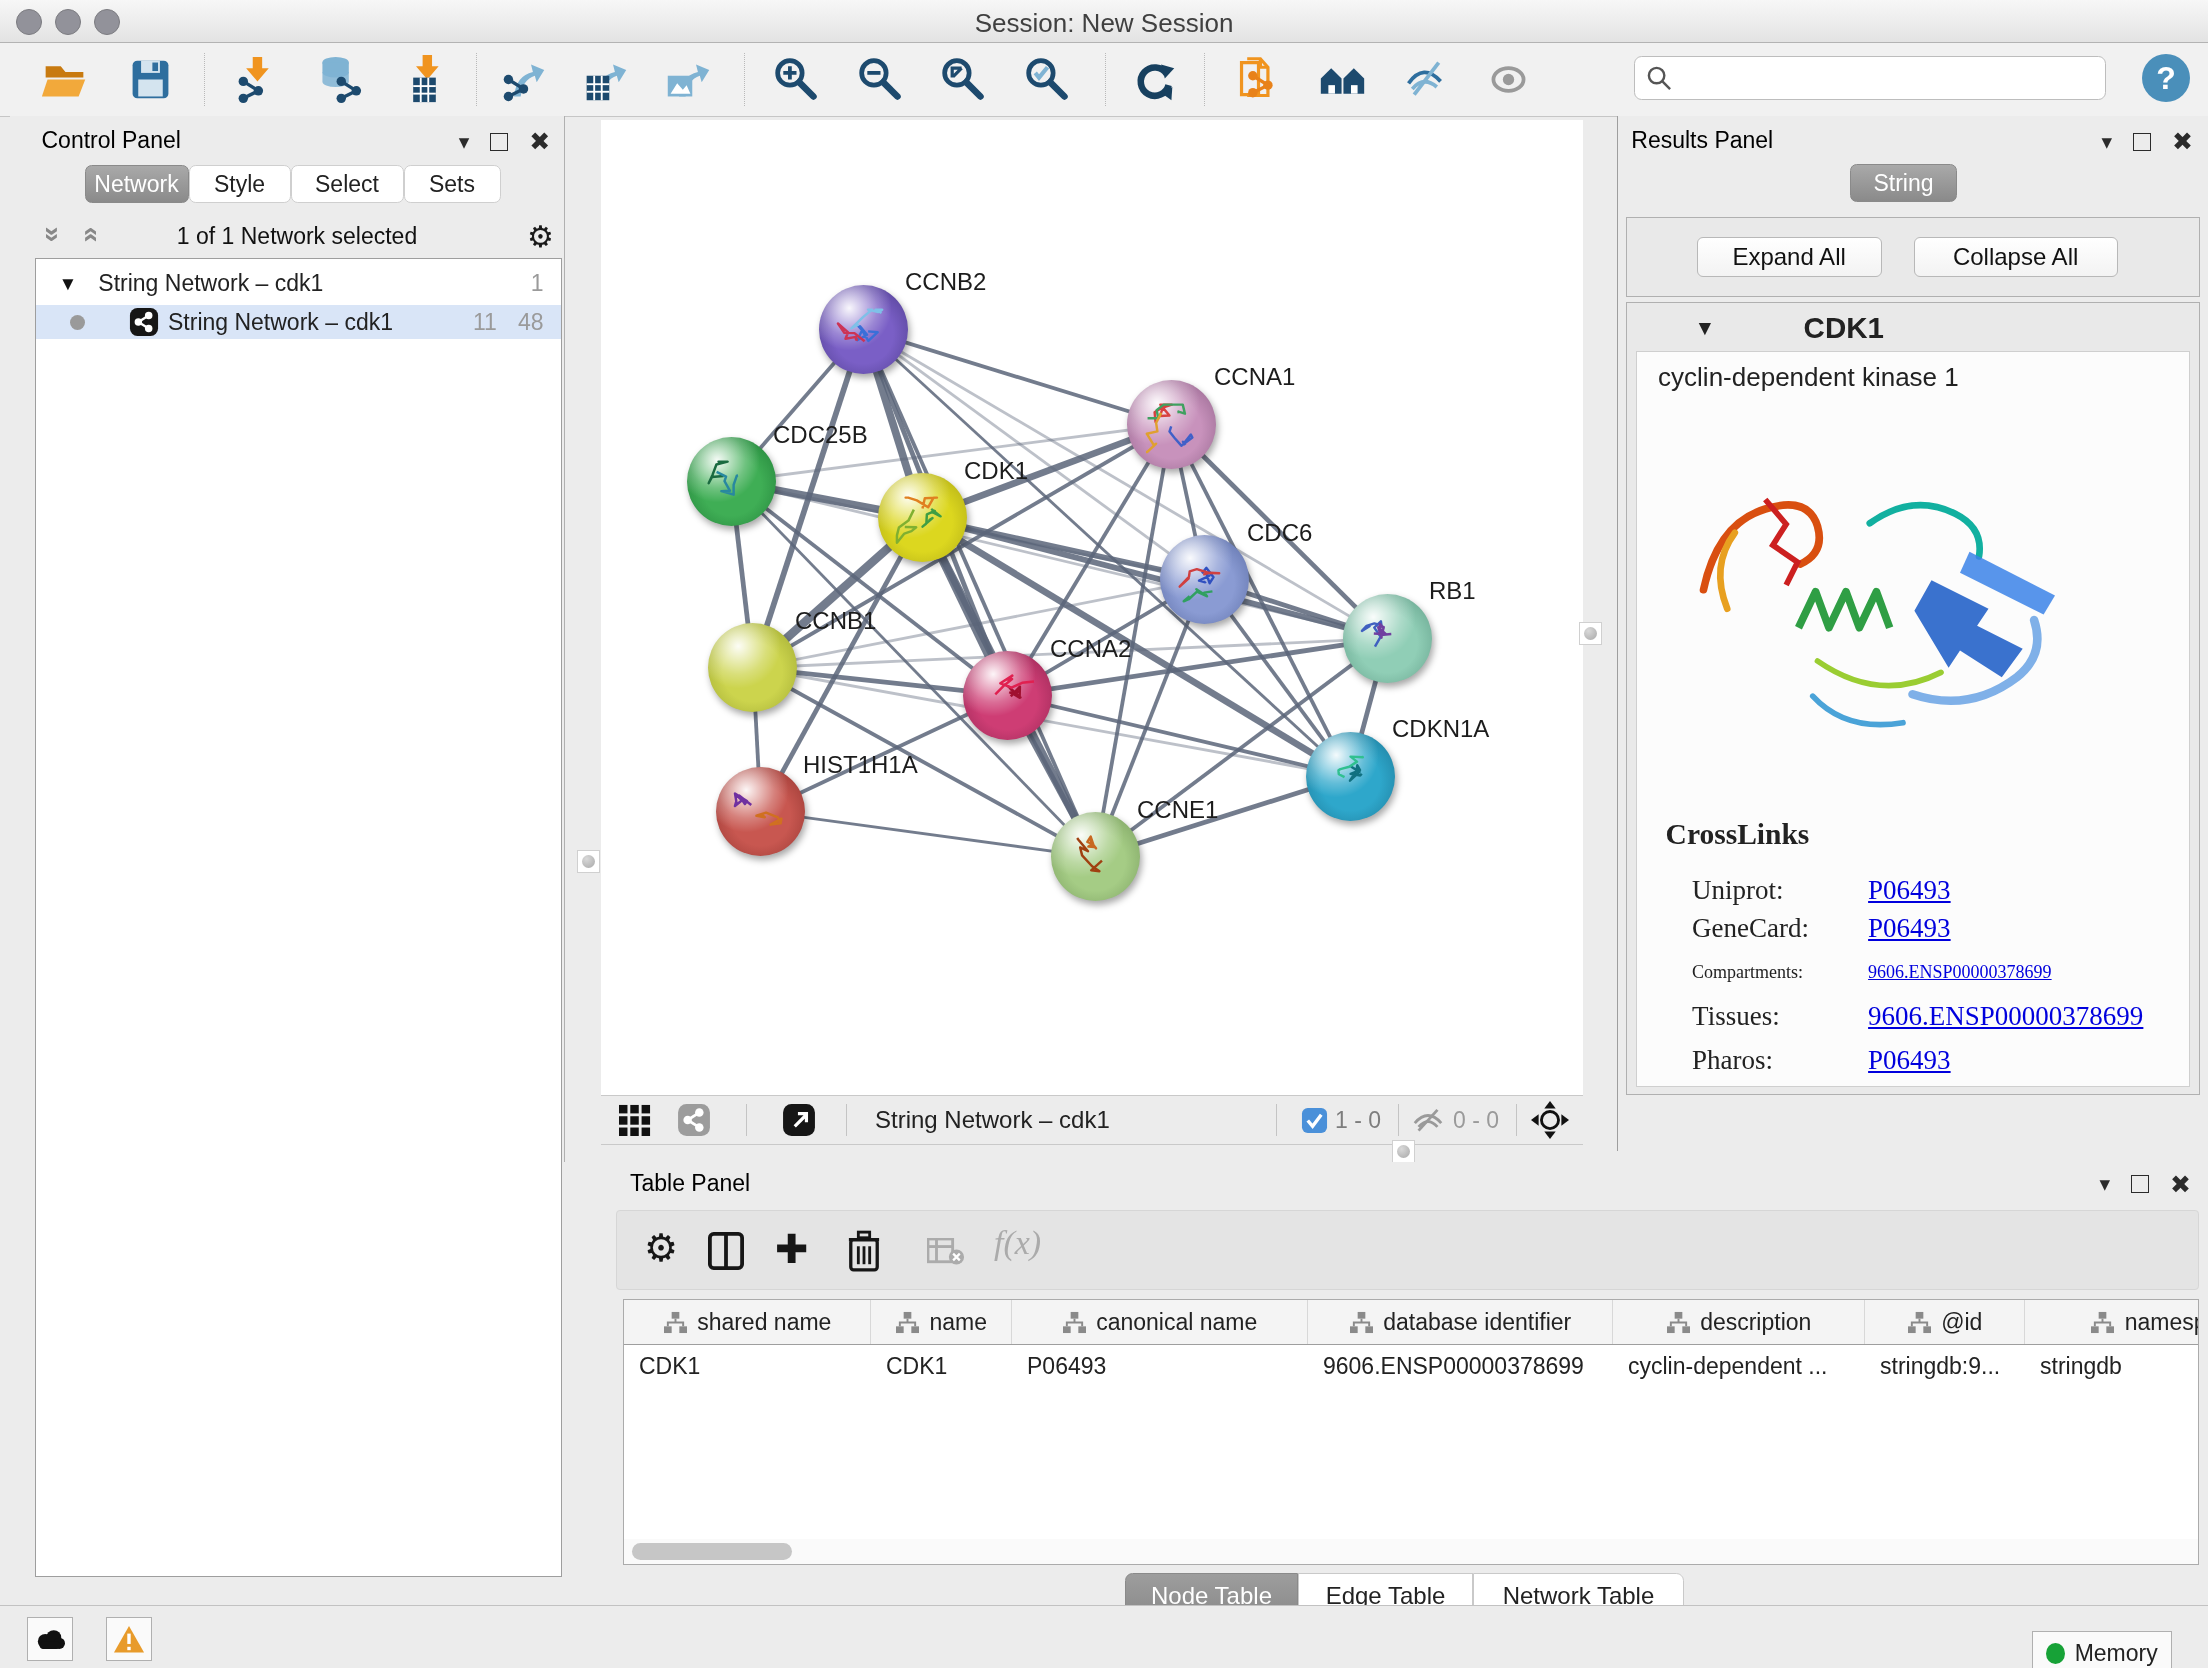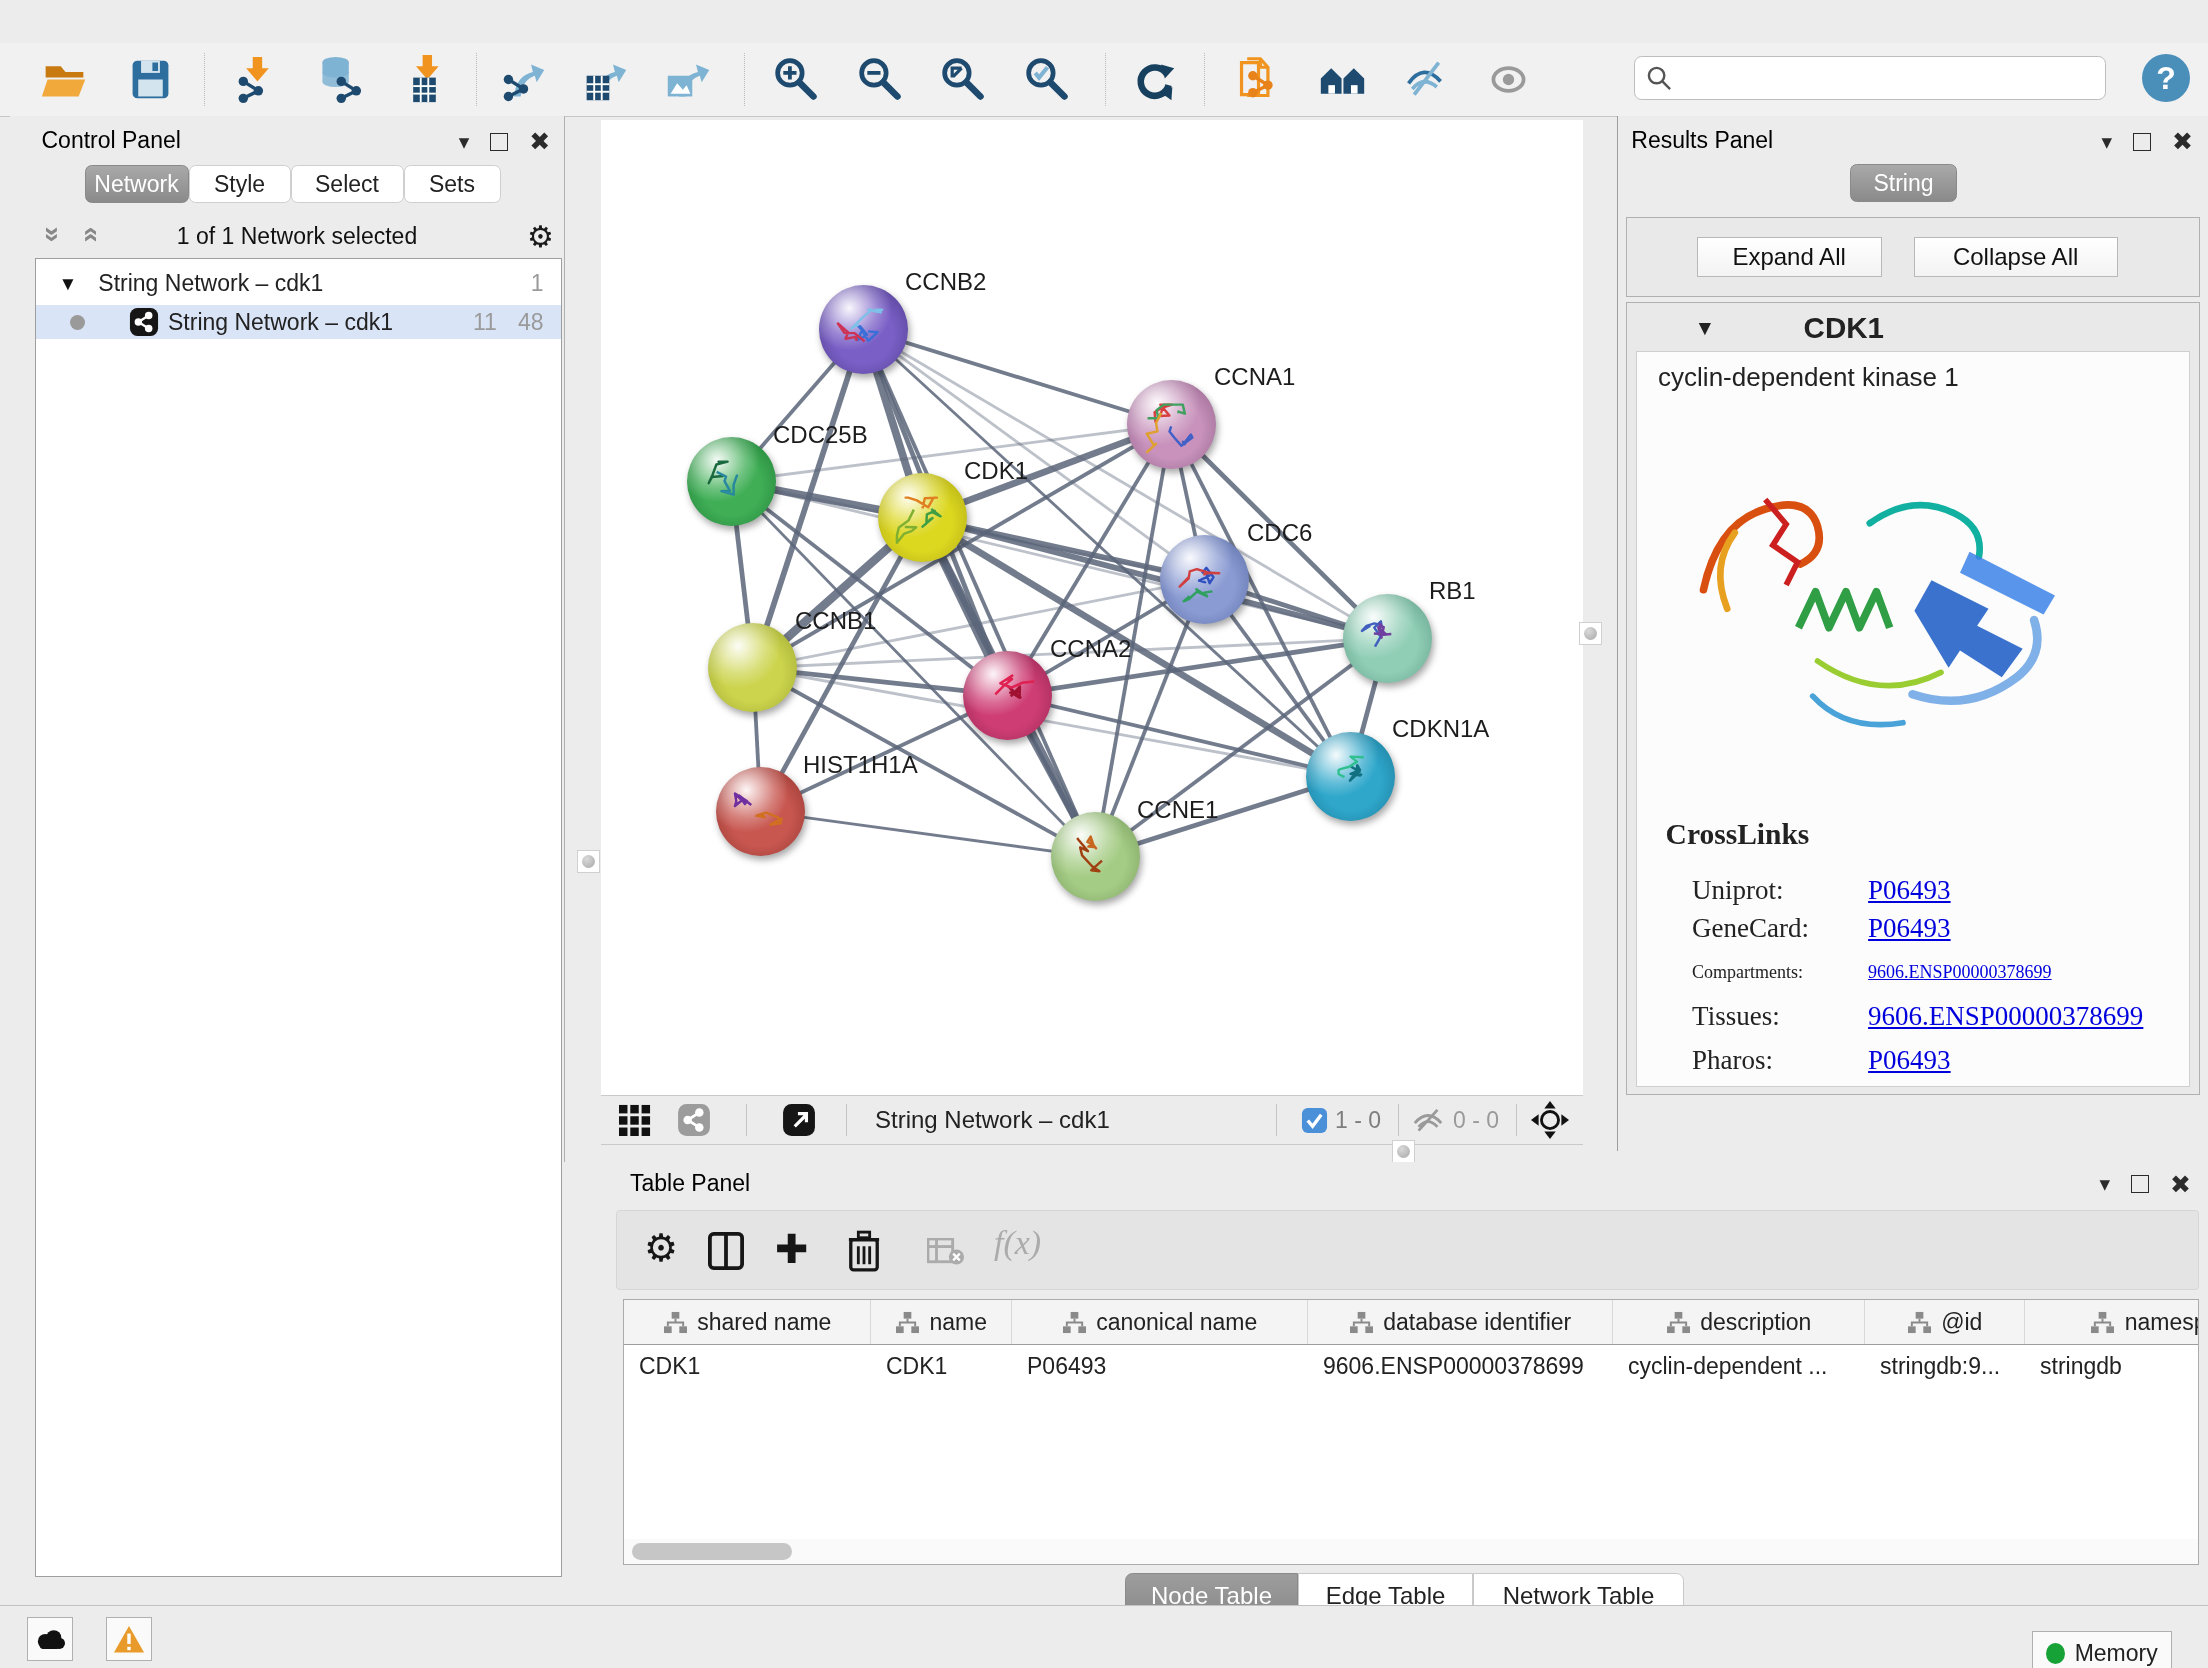--- a/index.html
+++ b/index.html
@@ -38,21 +38,21 @@
   .node{position:absolute;width:89px;height:89px;border-radius:50%;
         filter:drop-shadow(2.9px 4.8px 3.8px rgba(0,0,0,0.35));}
   .nlabel{position:absolute;font-size:24px;color:#1c1c1c;white-space:nowrap;}
   .vsep{position:absolute;top:7.6px;height:32px;border-left:1px solid #c4c4c4;}
   
   .handle{position:absolute;width:21px;height:21px;background:#fff;border:1px solid #d0d0d0;display:flex;align-items:center;justify-content:center;}
   .handle i{width:13.3px;height:13.3px;border-radius:50%;background:radial-gradient(circle at 35% 30%,#d9d9d9,#a8a8a8);display:block;}
   
   .results{left:1617px;top:116px;width:592px;height:1035px;background:#ececec;border-left:1.9px solid #9e9e9e;}
   .rbox{position:absolute;left:7.6px;width:574px;border:1.9px solid #b0b0b0;background:#e9e9e9;box-sizing:border-box;}
-  .btn{background:linear-gradient(#ffffff,#f3f3f3);border:1px solid #b8b8b8;border-radius:0;font-size:24px;
+  .btn{background:linear-gradient(#ffffff,#f3f3f3);border:1px solid #b8b8b8;border-radius:6px;font-size:24px;
        display:flex;align-items:center;justify-content:center;color:#111;}
   .serif{font-family:"Liberation Serif","DejaVu Serif",serif;}
   .xlink{color:#0000dd;text-decoration:underline;}
   
   .tablepanel{left:563px;top:1162px;width:1645px;height:443px;background:#ececec;}
   .ttoolbar{position:absolute;left:53px;top:48px;width:1581px;height:78px;background:#e4e4e4;border:1px solid #d6d6d6;border-radius:3.8px;}
   .tblarea{position:absolute;left:60px;top:137px;width:1574px;height:240px;background:#fff;border:1px solid #ababab;overflow:hidden;}
   .thead{display:flex;height:44px;background:#f4f4f4;border-bottom:1.9px solid #9e9e9e;}
   .th{display:flex;align-items:center;justify-content:center;gap:9.5px;font-size:23px;color:#222;
       border-right:1px solid #d8d8d8;box-sizing:border-box;flex:none;}
@@ -69,20 +69,26 @@
         display:flex;align-items:center;justify-content:center;}
   .membtn{position:absolute;right:36px;top:25px;height:42px;background:#fafafa;border:1.9px solid #b0b0b0;
           display:flex;align-items:center;gap:9.5px;padding:0 13.3px;font-size:23px;text-align:center;}
   .dot-green{width:19px;height:21px;border-radius:50%;background:#17a237;}
 </style>
 </head>
 <body>
 
 <div class="root">
 
+  <div class="abs titlebar">
+    <span class="tlight" style="left:16px"></span>
+    <span class="tlight" style="left:55px"></span>
+    <span class="tlight" style="left:94px"></span>
+    <div class="abs wtitle">Session: New Session</div>
+  </div>
 
   <div class="abs toolbar" id="toolbar">
       <div class="tbtn" style="left: 38px;">
         <svg width="49" height="49" viewBox="0 0 52 52">
           <path d="M6,12 h16 l5,6 h19 v6 h-40z" fill="#c87a10"></path>
           <path d="M8,26 h40 l-7,18 h-39z" fill="#f2a93b"></path>
         </svg>
       </div>
       <div class="tbtn" style="left: 124px;">
         <svg width="49" height="49" viewBox="0 0 52 52">

